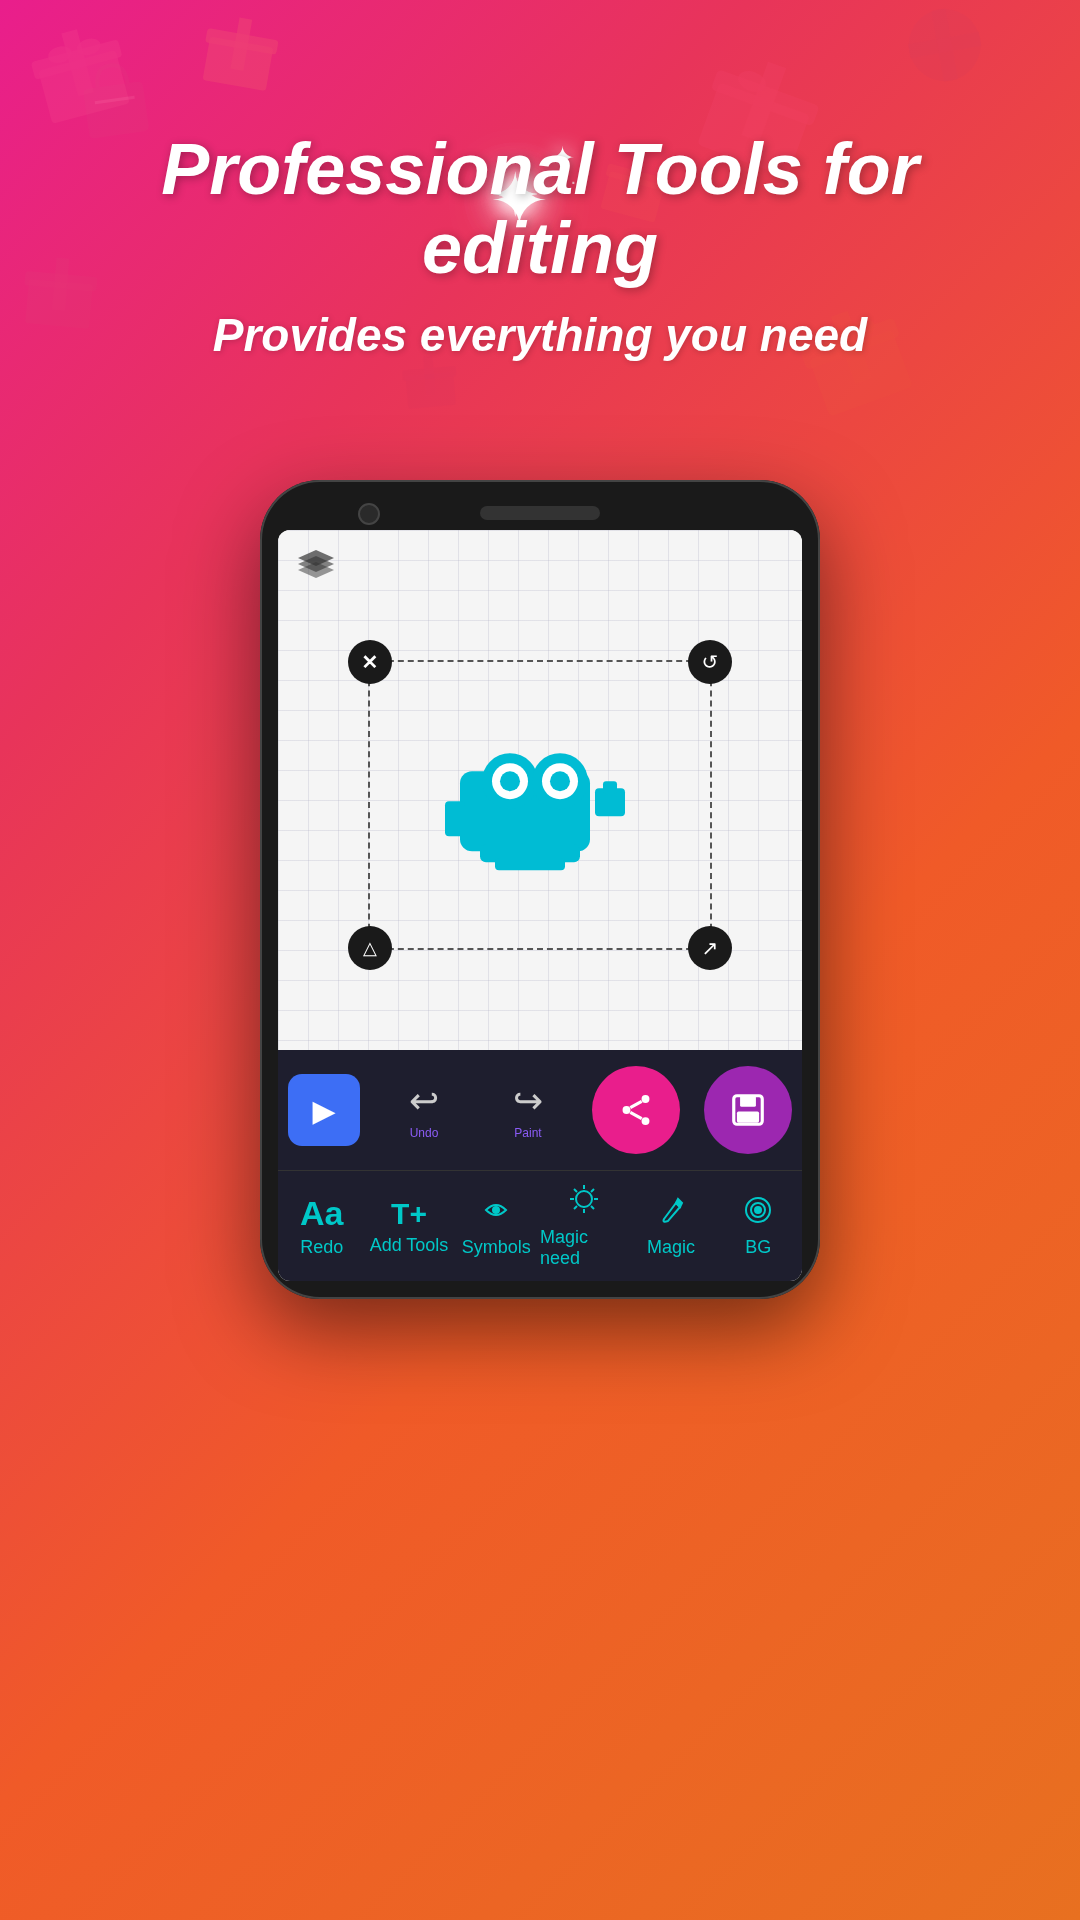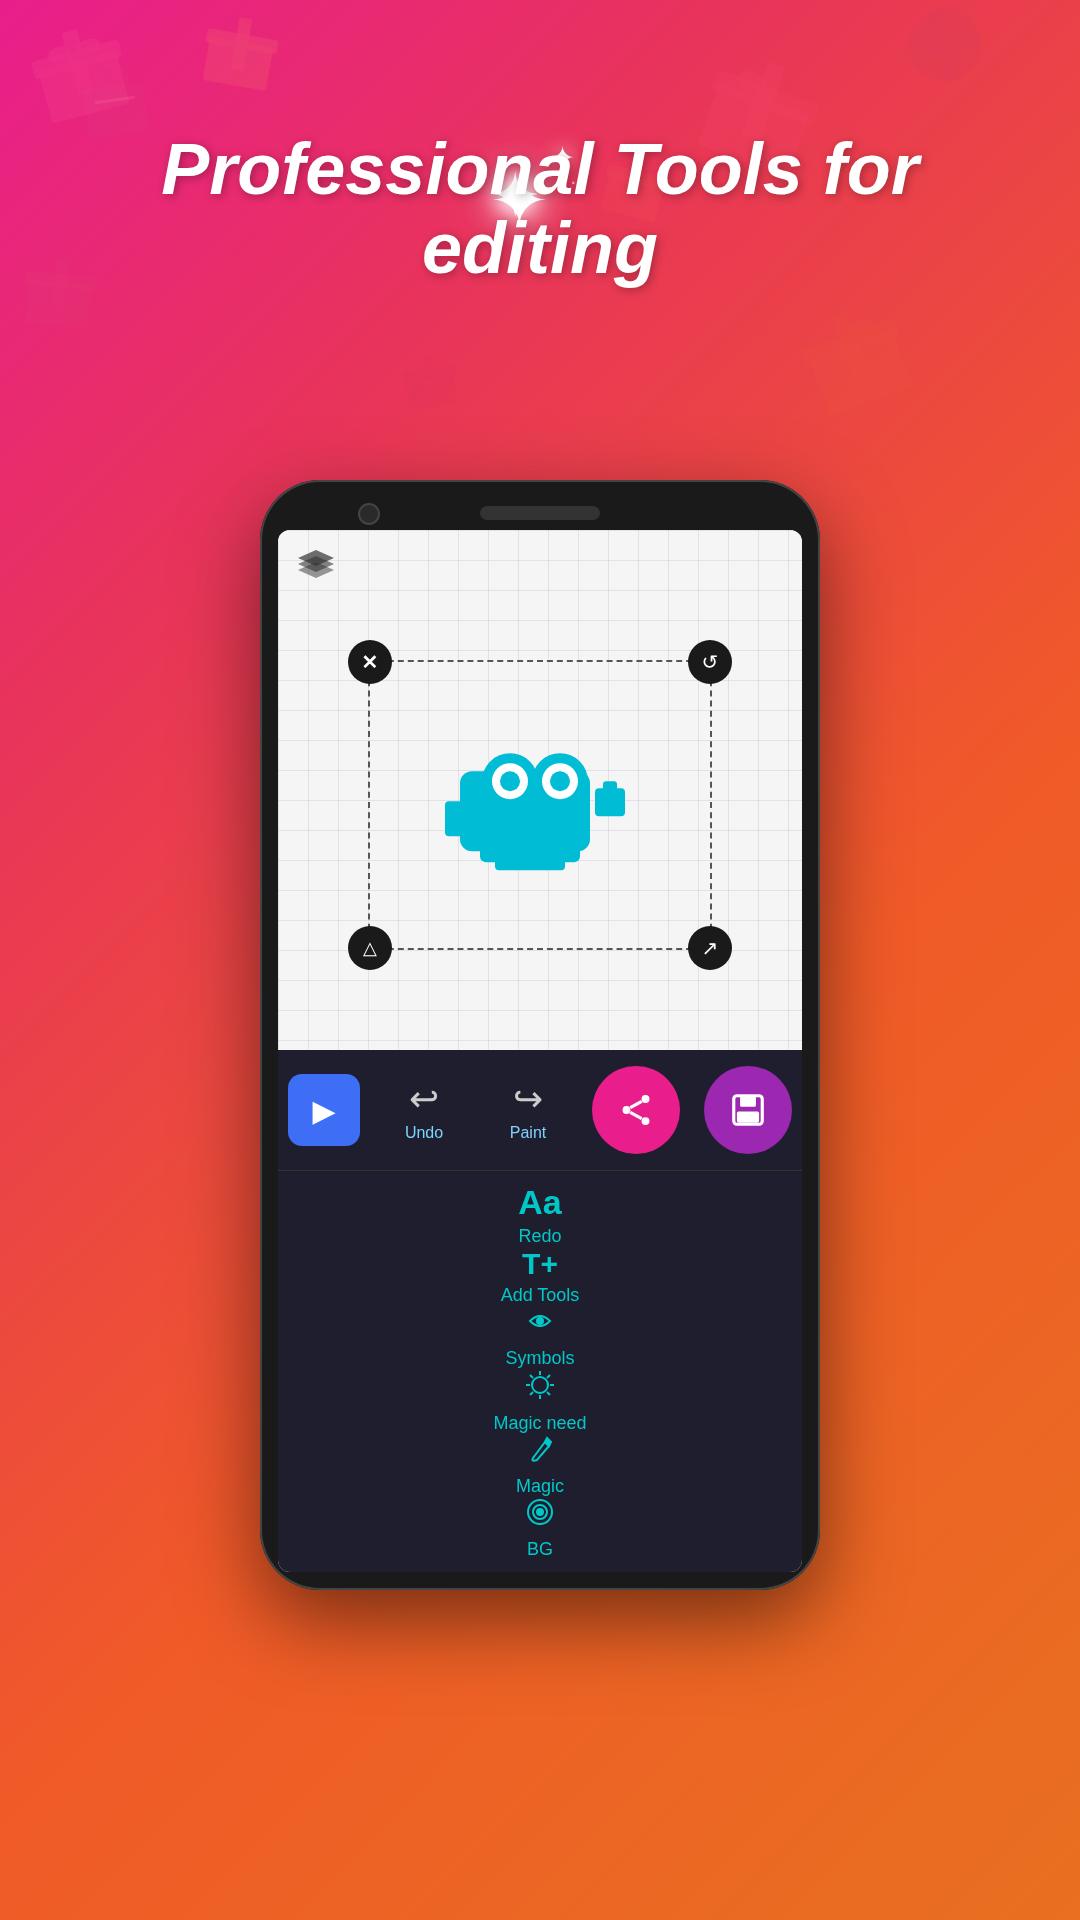--- a/index.html
+++ b/index.html
@@ -214,22 +214,22 @@
       gap: 4px;
       min-width: 80px;
     }
 
     .toolbar-action-icon {
       font-size: 36px;
       color: #ccc;
     }
 
     .toolbar-action-label {
-      font-size: 16px;
-      color: #7dd3fc;
+      font-size: 12px;
+      color: #8b5cf6;
     }
 
     .toolbar-share-btn {
       width: 88px;
       height: 88px;
       background: #e91e8c;
       border-radius: 50%;
       display: flex;
       align-items: center;
       justify-content: center;
@@ -249,21 +249,20 @@
       font-size: 36px;
     }
 
     
     .bottom-nav {
       background: #1e1e2e;
       border-top: 1px solid #333;
       display: flex;
       align-items: center;
       padding: 12px 0;
-      flex-direction: column;
     }
 
     .nav-tab {
       flex: 1;
       display: flex;
       flex-direction: column;
       align-items: center;
       gap: 4px;
       color: #00c8c8;
       font-size: 18px;
@@ -367,20 +366,21 @@
 </div>
 
 <div class="sparkle" style="position:absolute;top:160px;left:490px;z-index:2;">
   <span style="color:white;font-size:70px;text-shadow:0 0 30px white,0 0 60px rgba(255,255,255,0.8);position:absolute;">✦</span>
   <span style="color:white;font-size:30px;text-shadow:0 0 20px white;position:absolute;top:-20px;left:60px;">✦</span>
   <span style="color:white;font-size:20px;text-shadow:0 0 15px white;position:absolute;top:10px;left:80px;opacity:0.7;">·</span>
 </div>
 
 <div class="header-content">
   <div class="main-title">Professional Tools for editing</div>
+  <div class="subtitle">Provides everything you need</div>
 </div>
 
 <div class="phone-container">
   <div class="phone-outer">
 
     <div class="phone-notch-area">
       <div class="phone-camera"></div>
       <div class="phone-speaker"></div>
     </div>
 

